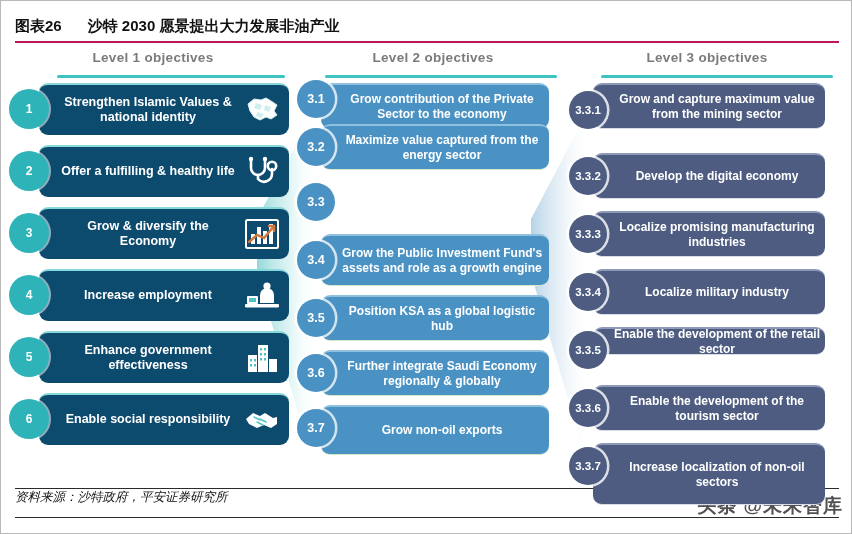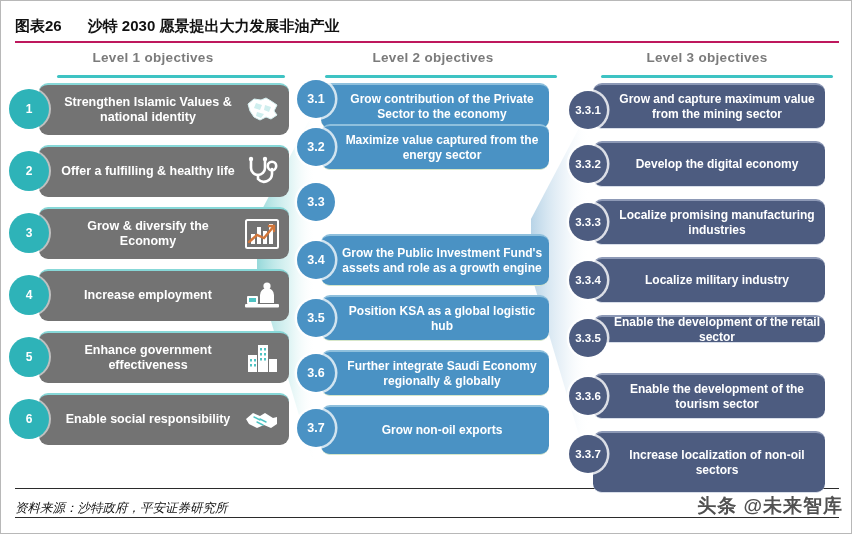--- a/index.html
+++ b/index.html
@@ -33,21 +33,21 @@
     font-size:15px;font-weight:bold;color:#111;margin-left:26px;
     white-space:nowrap;
   }
 
   
   .fig-footer{
     position:absolute;left:14px;top:487px;width:824px;height:30px;
     border-top:1.5px solid #2b2b2b;
     border-bottom:1.5px solid #2b2b2b;
     box-sizing:border-box;
-    display:flex;align-items:flex-end;
+    display:flex;align-items:flex-start;
   }
   .fig-source{
     font-size:12.5px;color:#111;font-style:italic;
     font-family:"Liberation Serif","DejaVu Serif",serif;
     white-space:nowrap;
   }
   .watermark{
     position:absolute;right:8px;top:492px;
     font-size:19px;font-weight:bold;color:#3a3a3a;
     letter-spacing:1px;white-space:nowrap;
@@ -109,21 +109,21 @@
     line-height:1.22;
     padding:0 4px;
   }
 
   
   #col1 .badge{
     width:40px;height:40px;background:#2eb3b8;font-size:12px;
     box-shadow:0 0 0 2px rgba(255,255,255,.55);
   }
   #col1 .bar{
-    left:30px;width:250px;background:#737373;
+    left:30px;width:250px;background:#0c4a6e;
     border-top:2px solid #87d8d8;
   }
   #col1 .bar-text{font-size:12.5px;padding-left:22px;}
   #col1 .row{height:52px;margin-bottom:10px;}
   #col1 .bar{height:52px;}
   .l1-icon{
     width:46px;height:38px;flex:0 0 46px;
     display:flex;align-items:center;justify-content:center;
     margin-right:4px;
   }
@@ -342,21 +342,21 @@
           <div class="bar-text">Grow non-oil exports</div>
         </div>
         <div class="badge">3.7</div>
       </div>
     </div>
 
     <div class="col" id="col3">
       <div class="col-head">Level 3 objectives</div>
       <div class="col-rule"></div>
 
-      <div class="row" style="height: 54px; margin-bottom: 4px;">
+      <div class="row" style="height: 54px; margin-bottom: 16px;">
         <div class="bar" style="height: 46px;">
           <div class="bar-text">Grow and capture maximum value from the mining sector</div>
         </div>
         <div class="badge">3.3.1</div>
       </div>
       <div class="row" style="height: 46px; margin-bottom: 12px;">
         <div class="bar" style="height: 46px;">
           <div class="bar-text">Develop the digital economy</div>
         </div>
         <div class="badge">3.3.2</div>

